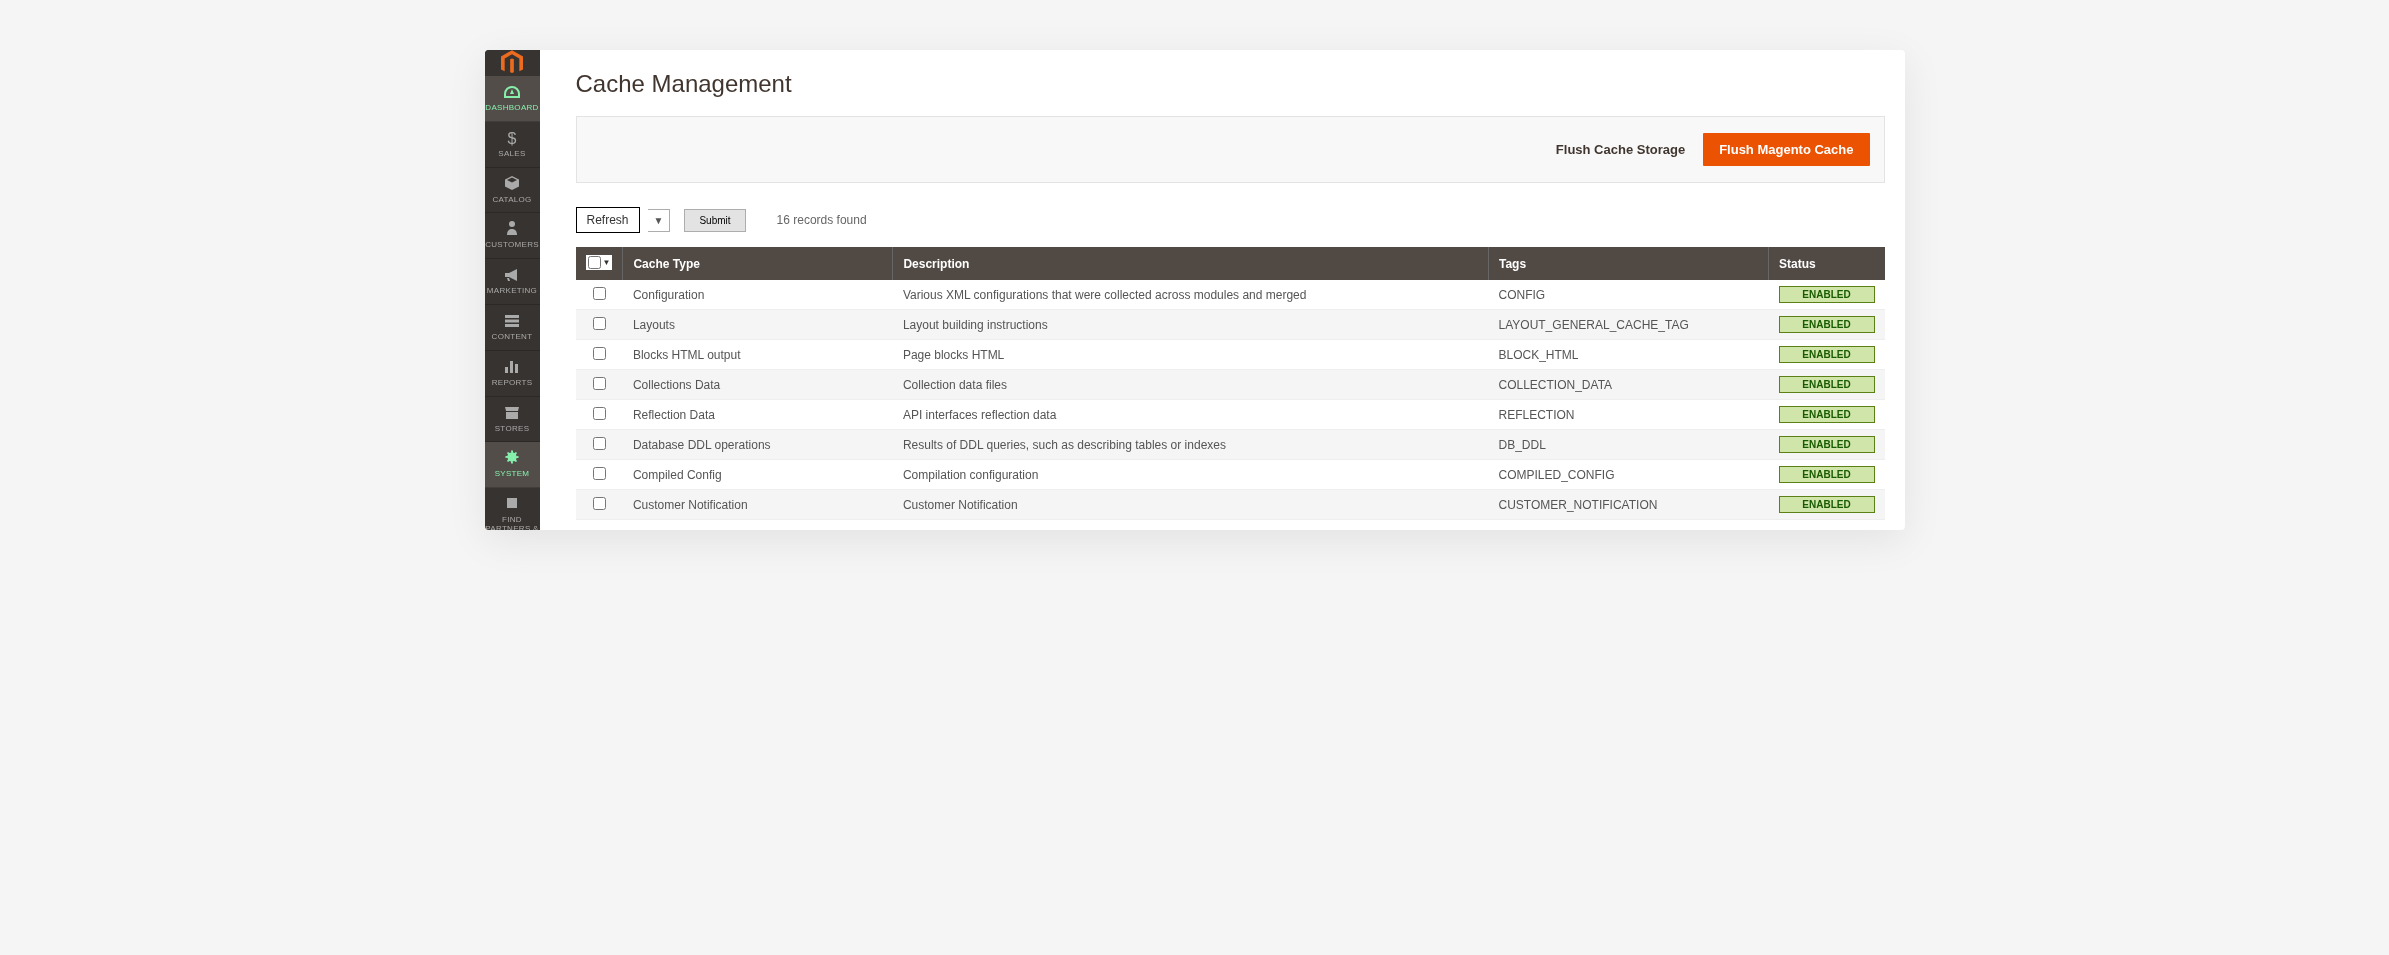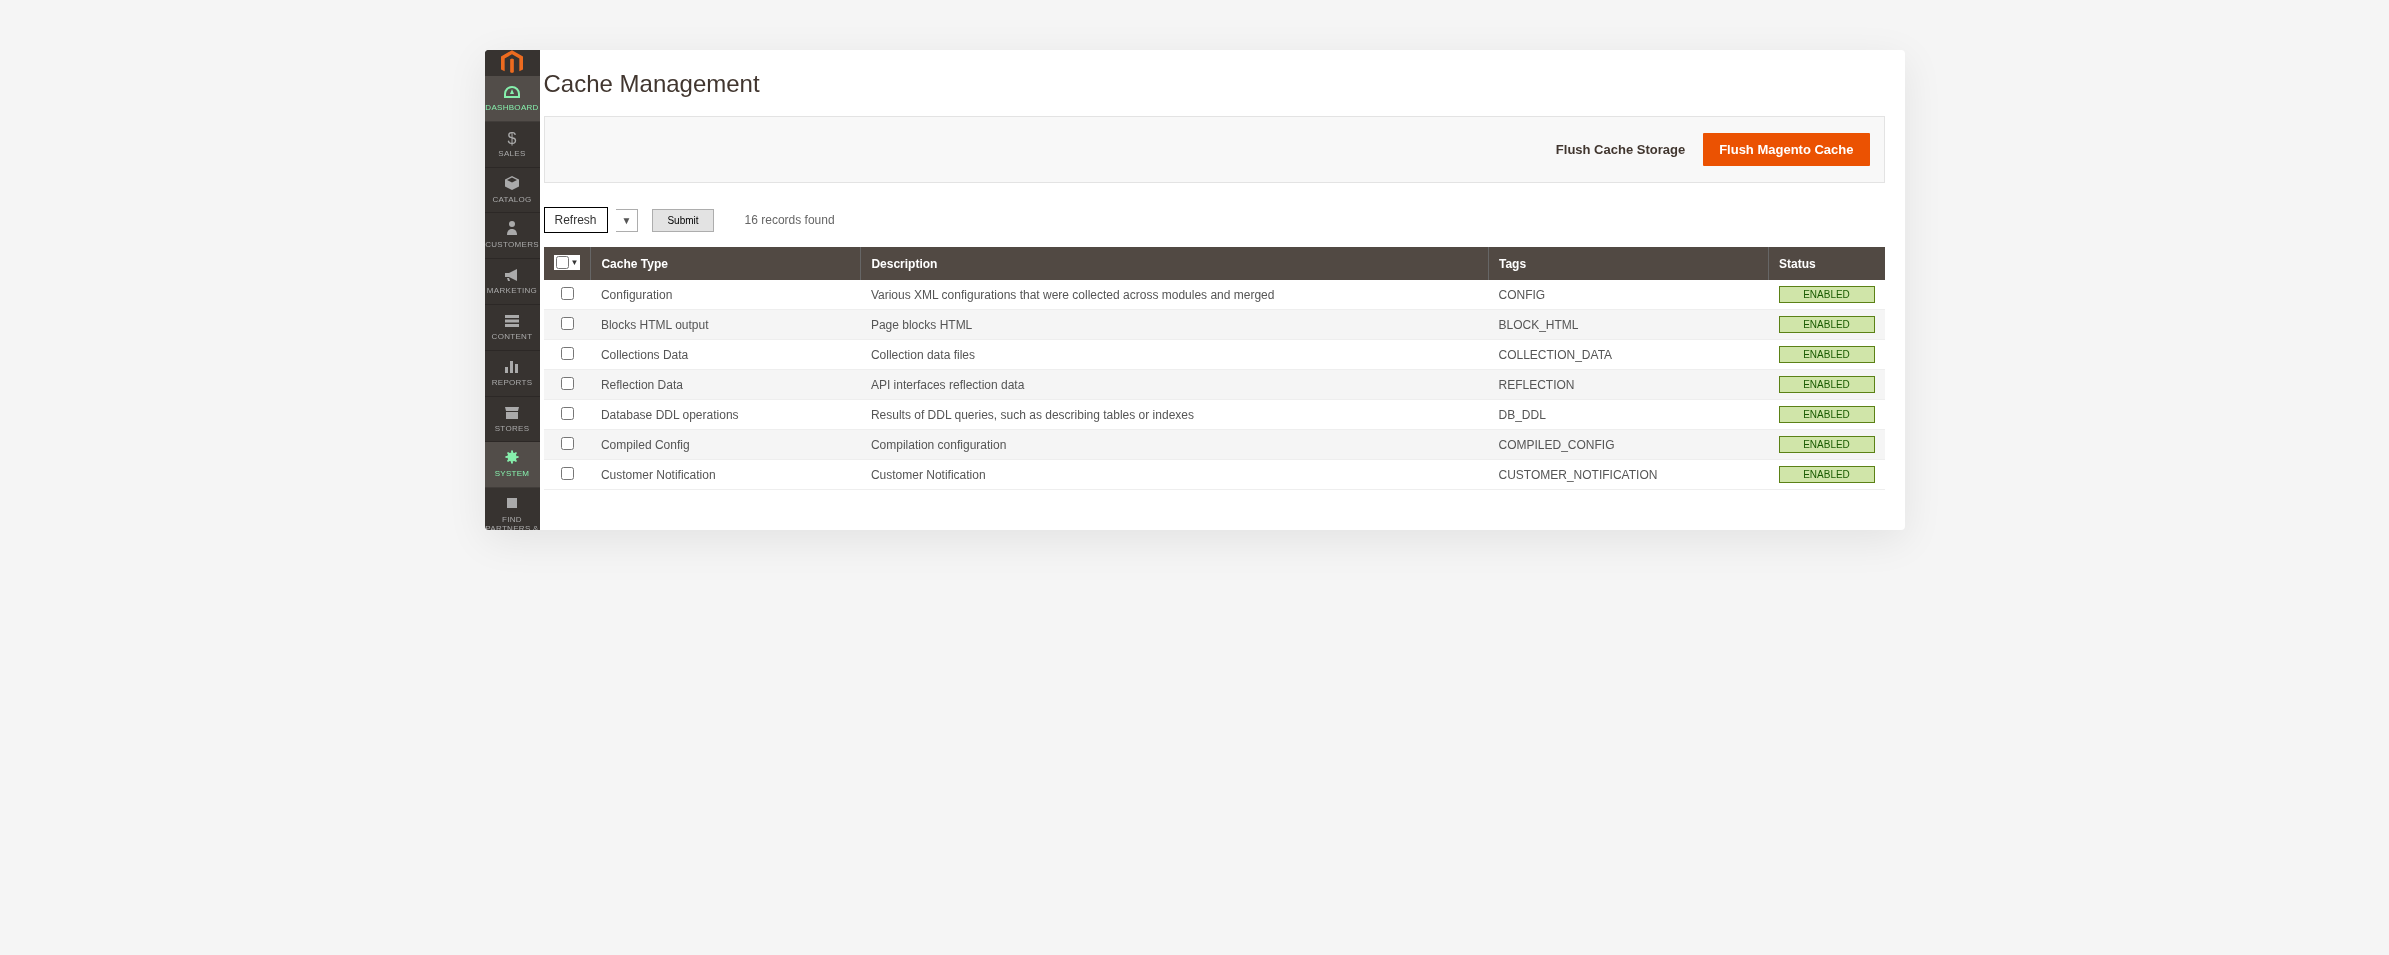--- a/index.html
+++ b/index.html
@@ -45,21 +45,21 @@
   cursor: pointer;
   color: #aaa;
   text-align: center;
   border-bottom: 1px solid rgba(0,0,0,0.2);
 }
 .sidebar-item.active { background: #524d49; color: #86efac; }
 .sidebar-item .icon { font-size: 16px; margin-bottom: 2px; display: block; }
 .sidebar-item .label { font-size: 8px; letter-spacing: 0.3px; text-transform: uppercase; line-height: 1.1; }
 .main {
   flex: 1;
-  padding: 20px 20px 0 4px;
+  padding: 20px 20px 0 36px;
   overflow: hidden;
   position: relative;
 }
 .page-title {
   font-size: 24px;
   font-weight: 300;
   color: #41362f;
   margin-bottom: 18px;
 }
 .action-bar {
@@ -154,21 +154,21 @@
 .col-type { width: 270px; }
 .col-desc { width: auto; }
 .col-tags { width: 280px; }
 .col-status { width: 116px; text-align: center; }
 .status-badge {
   display: block;
   background: #d0e5a9;
   border: 1px solid #5b8116;
   color: #185b00;
   font-size: 10px;
-  font-weight: 400;
+  font-weight: 700;
   text-align: center;
   padding: 2px 0;
   text-transform: uppercase;
 }
 .head-check {
   display: inline-flex;
   align-items: center;
   gap: 2px;
   background: #fff;
   padding: 1px 2px;
@@ -305,20 +305,29 @@
             <td class="col-check"><input type="checkbox" style=""></td>
             <td class="col-type">Configuration</td>
             <td class="col-desc">Various XML configurations that were collected across modules and merged</td>
             <td class="col-tags">CONFIG</td>
             <td class="col-status">
               <span class="status-badge">ENABLED</span>
             </td>
           </tr>
           <tr>
             <td class="col-check"><input type="checkbox" style=""></td>
+            <td class="col-type">Layouts</td>
+            <td class="col-desc">Layout building instructions</td>
+            <td class="col-tags">LAYOUT_GENERAL_CACHE_TAG</td>
+            <td class="col-status">
+              <span class="status-badge">ENABLED</span>
+            </td>
+          </tr>
+          <tr>
+            <td class="col-check"><input type="checkbox" style=""></td>
             <td class="col-type">Blocks HTML output</td>
             <td class="col-desc">Page blocks HTML</td>
             <td class="col-tags">BLOCK_HTML</td>
             <td class="col-status">
               <span class="status-badge">ENABLED</span>
             </td>
           </tr>
           <tr>
             <td class="col-check"><input type="checkbox" style=""></td>
             <td class="col-type">Collections Data</td>

